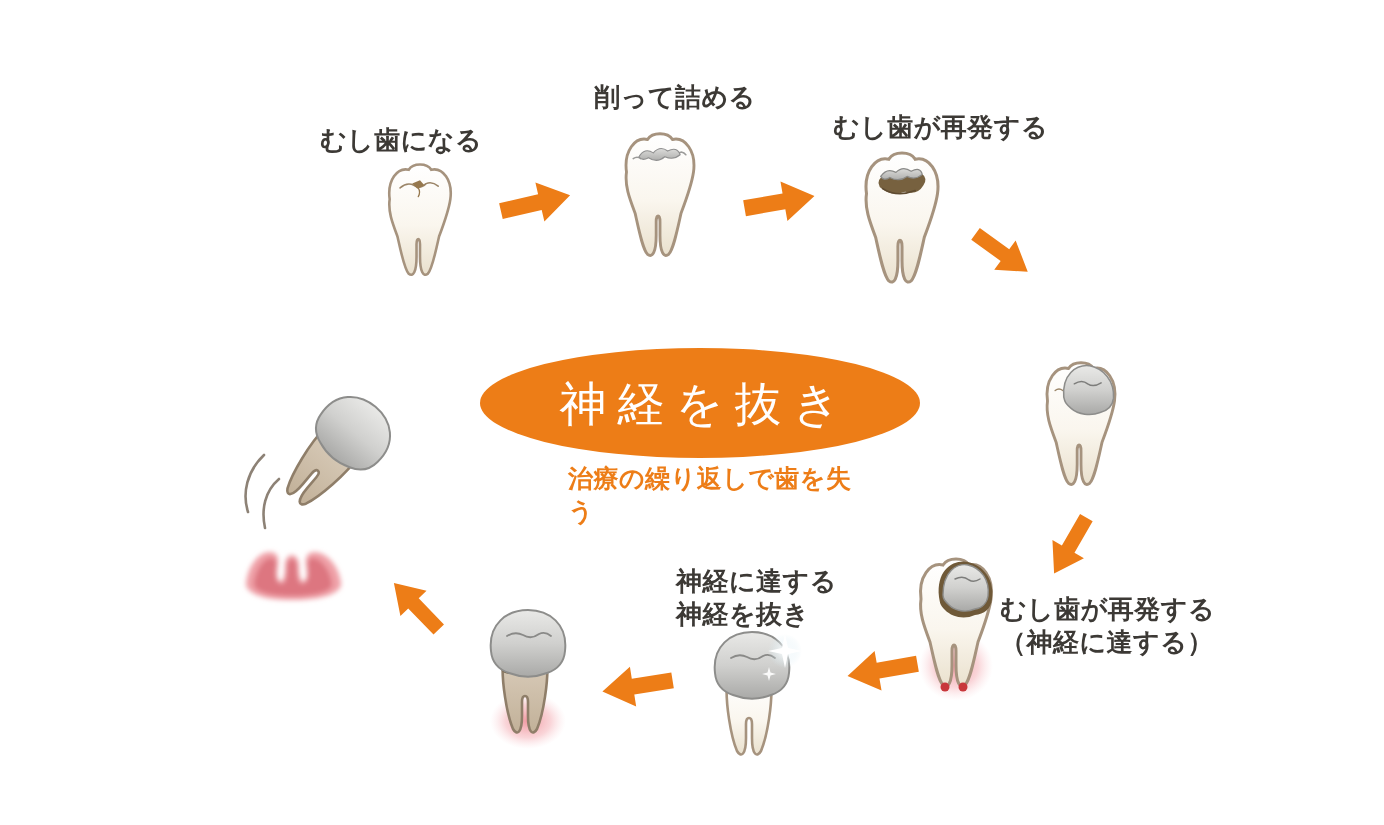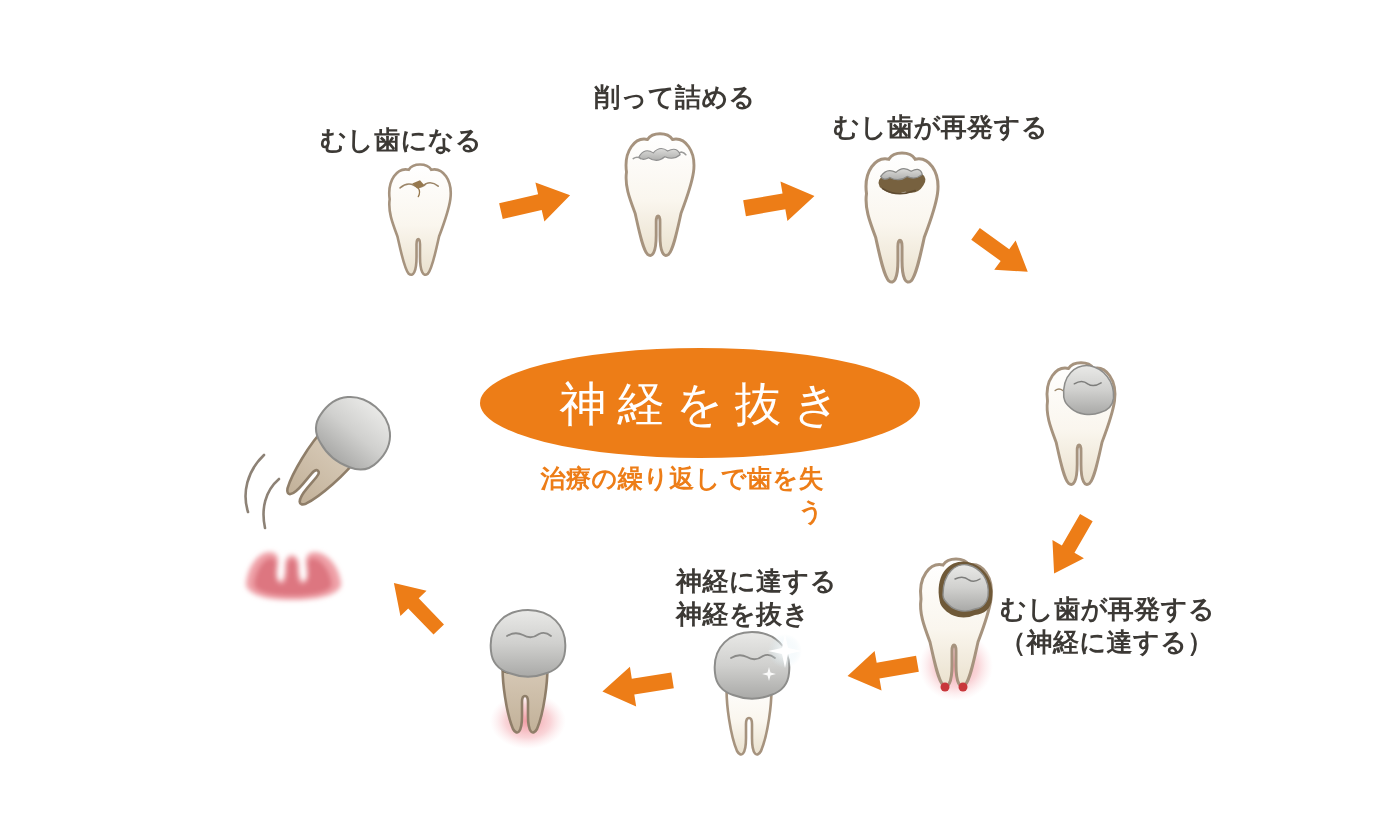--- a/index.html
+++ b/index.html
@@ -17,21 +17,21 @@
   .center-ellipse{
     position:absolute;left:480px;top:348px;width:440px;height:110px;
     background:#ED7D17;border-radius:50%;
     display:flex;align-items:center;justify-content:center;
   }
   .center-ellipse .title{
     color:#ffffff;font-size:47px;font-weight:500;
     letter-spacing:11px;padding-left:11px;line-height:1;
   }
   .subtitle{
-    position:absolute;left:524px;top:462px;width:300px;text-align:right;
+    position:absolute;left:568px;top:462px;width:300px;text-align:left;
     color:#ED7D17;font-size:25px;font-weight:600;letter-spacing:0.5px;
   }
 </style>
 </head>
 <body>
 
 <div id="canvas">
 
   <svg width="0" height="0" style="position:absolute" aria-hidden="true">
     <defs>

